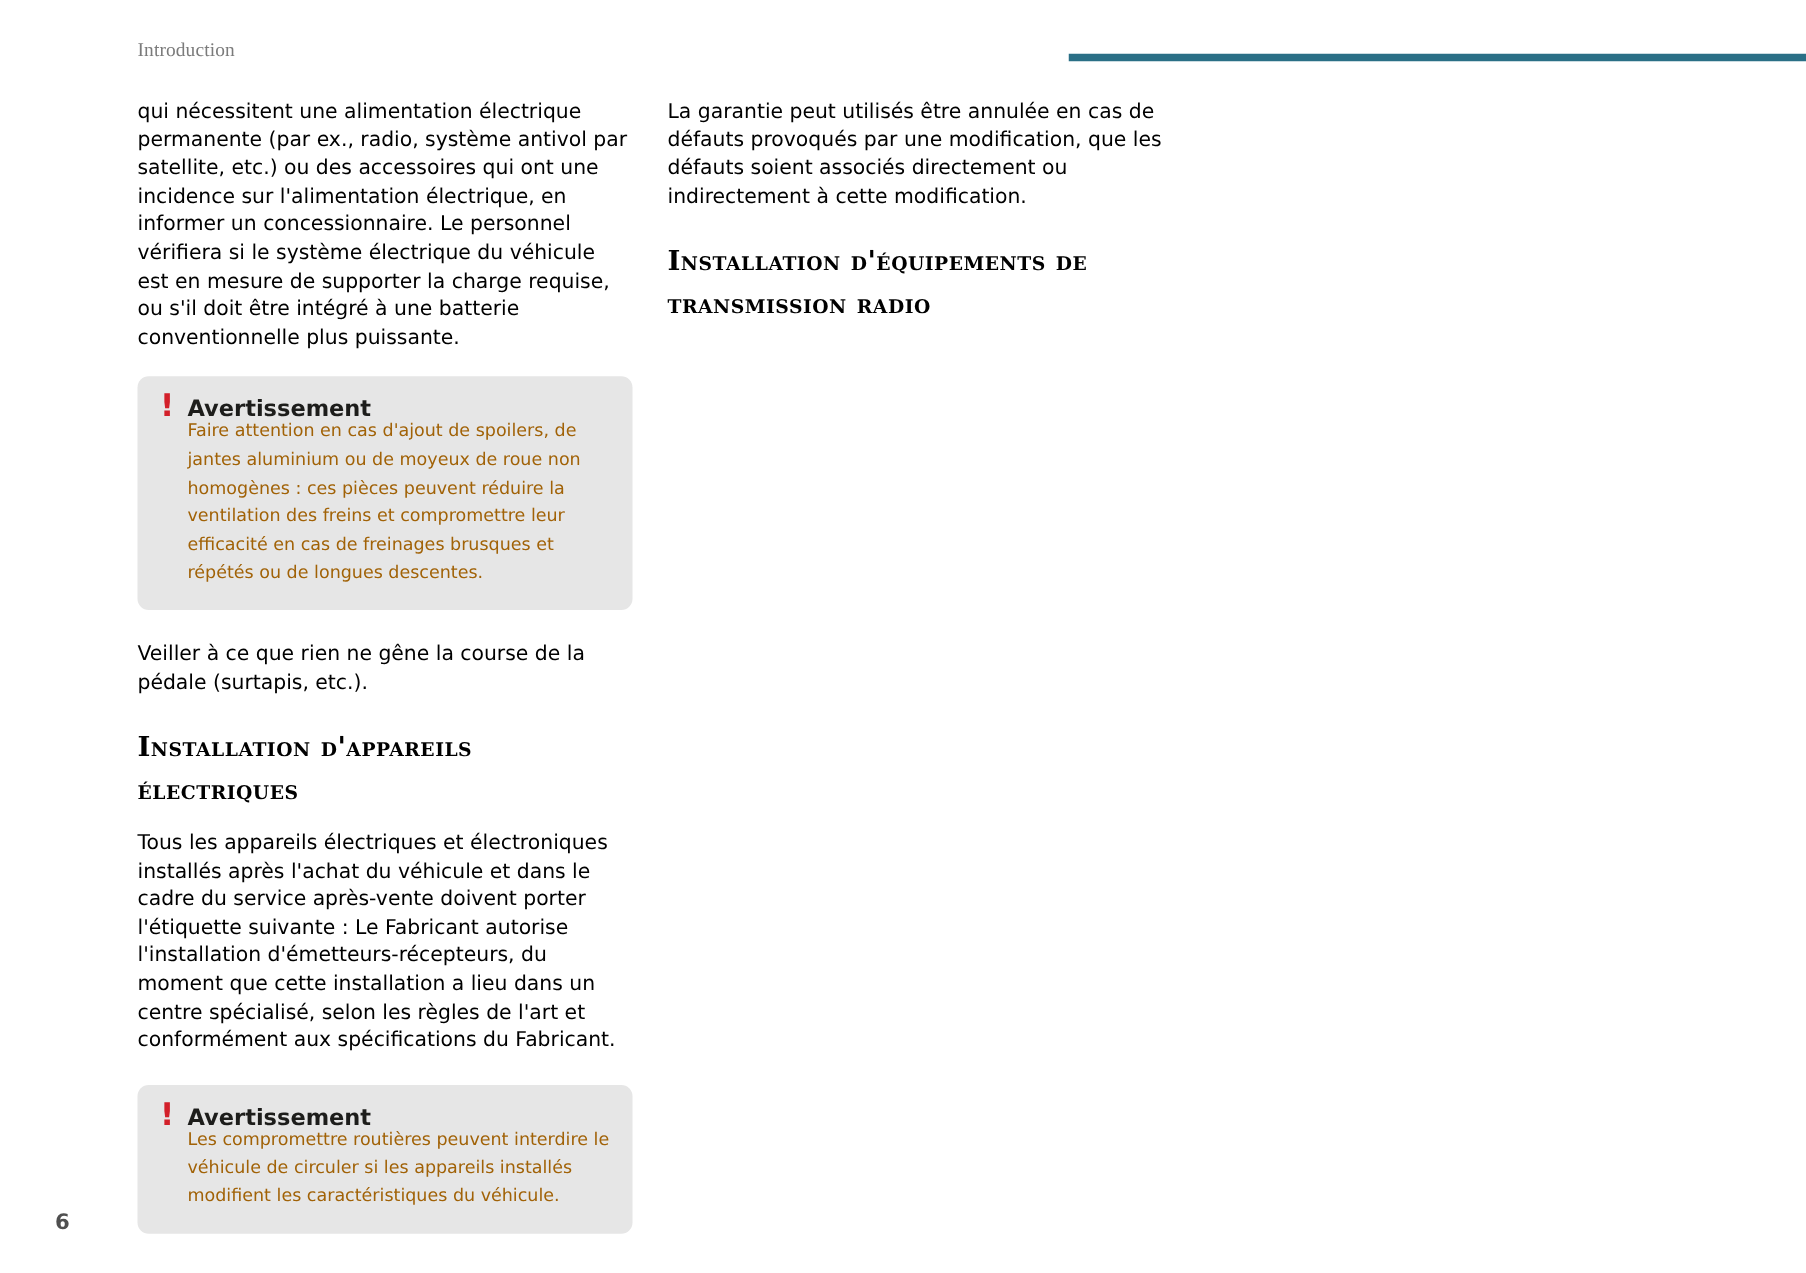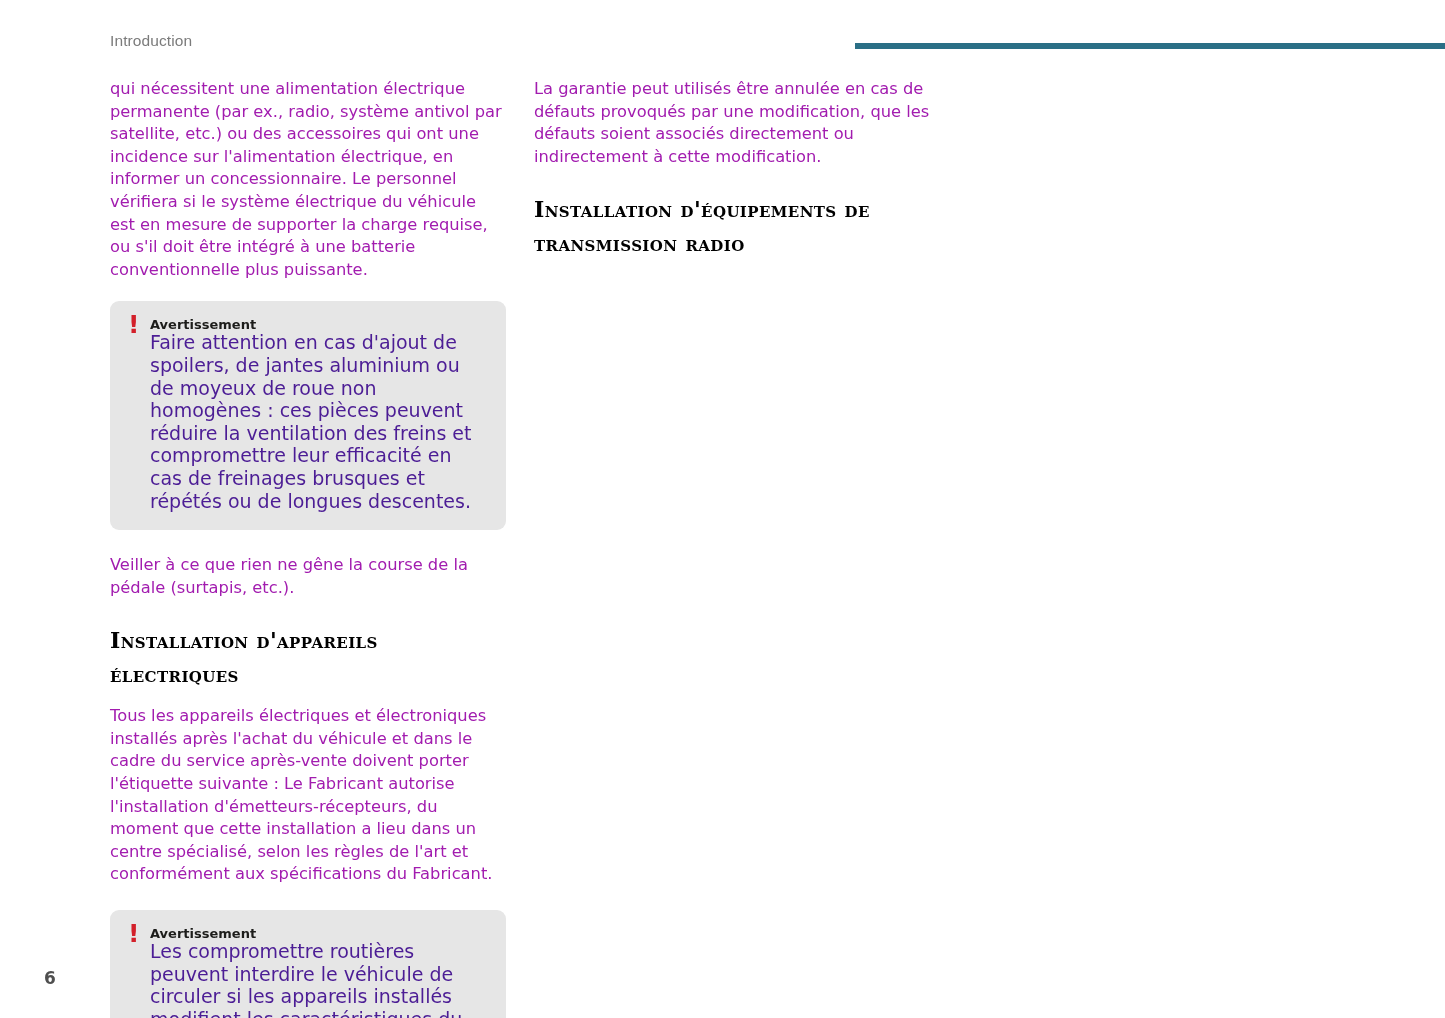--- a/index.html
+++ b/index.html
@@ -24,21 +24,21 @@
     width: 1445px;
     height: 26px;
   }
   .header-title {
     position: absolute;
     left: 110px;
     top: 0;
     font-size: 15.5px;
     color: #7b7b7b;
     letter-spacing: 0.1px;
-    font-family: Liberation Sans, sans-serif;
+    font-family: Liberation Serif, serif;
   }
   .header-rule {
     position: absolute;
     left: 855px;
     top: 11px;
     width: 590px;
     height: 6px;
     background: #2a6f86;
   }
 
@@ -48,21 +48,21 @@
     top: 78px;
     width: 396px;
   }
   .col-left  { left: 110px; }
   .col-right { left: 534px; }
 
   p.body {
     margin: 0 0 0 0;
     font-size: 16.3px;
     line-height: 22.6px;
-    color: #a21caf;
+    color: #000000;
     font-family: "DejaVu Sans", sans-serif;
   }
 
   
   h2.section {
     margin: 0;
     font-size: 22px;
     line-height: 34px;
     font-weight: bold;
     color: #000000;
@@ -86,30 +86,30 @@
     color: #d3202a;
     font-weight: bold;
     font-size: 25px;
     line-height: 20px;
     width: 22px;
     flex: 0 0 22px;
     text-align: left;
     font-family: "DejaVu Sans", sans-serif;
   }
   .warn-title {
-    font-size: 13px;
+    font-size: 18px;
     font-weight: bold;
     color: #1d1d1b;
     padding-top: 2px;
     font-family: "DejaVu Sans", sans-serif;
   }
   .warn-text {
-    font-size: 19px;
+    font-size: 14px;
     line-height: 22.6px;
-    color: #4c1d95;
+    color: #a16207;
     margin-top: -4px;
     padding-left: 22px;
     font-family: "DejaVu Sans", sans-serif;
   }
 
   
   .page-number {
     position: absolute;
     left: 44px;
     top: 968px;

